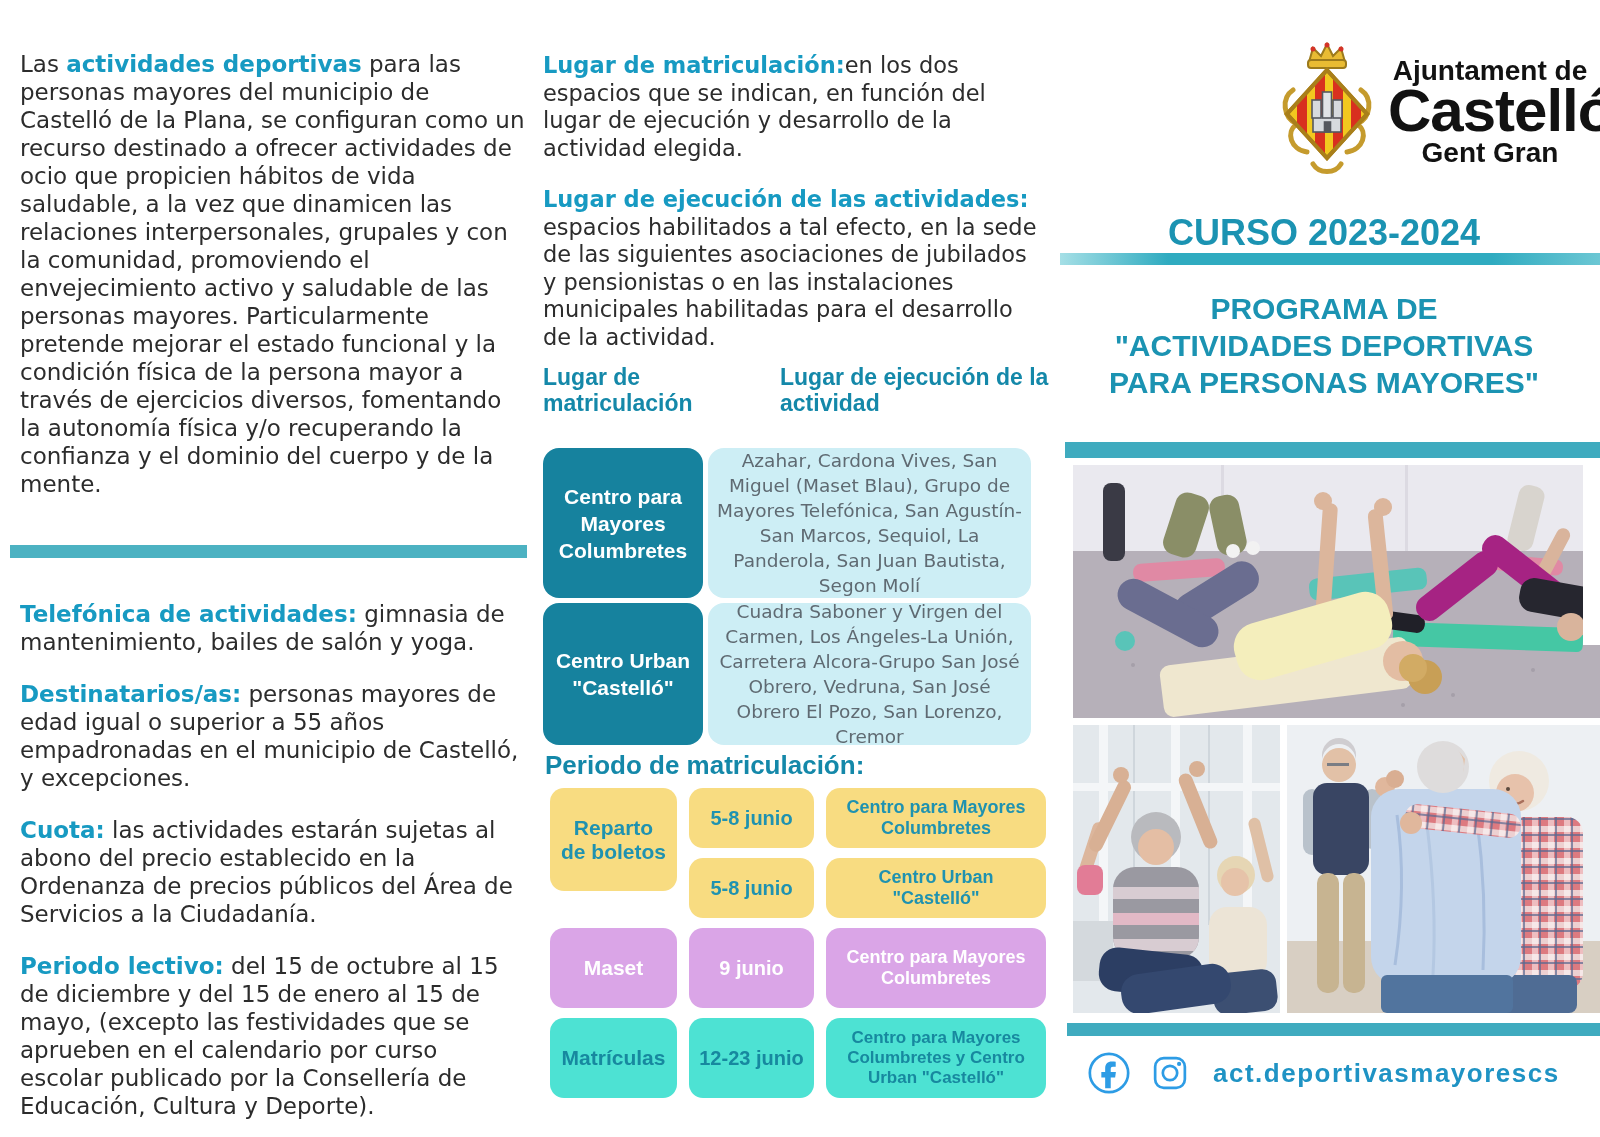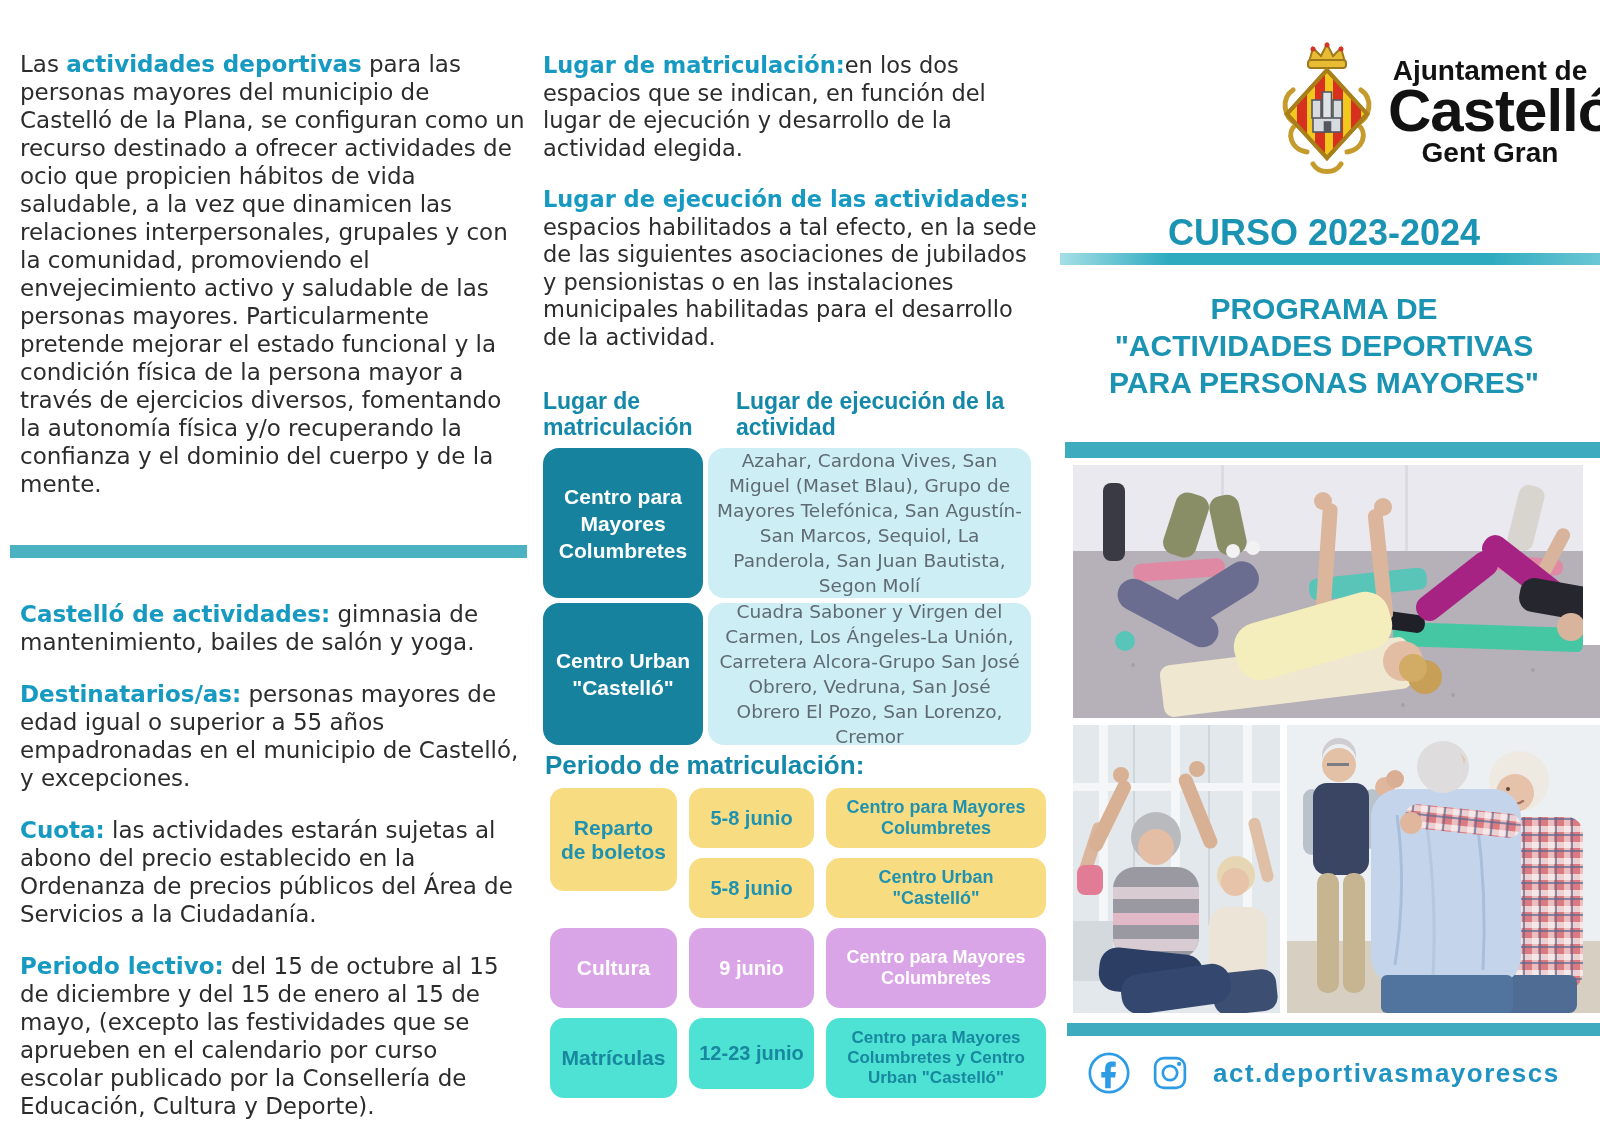--- a/index.html
+++ b/index.html
@@ -59,21 +59,21 @@
   <div class="abs body-text" style="left:20px;top:50px;width:507px;">
     <p style="margin:0;">
       <span>Las </span><span class="lead">actividades deportivas</span><span> para las personas mayores del municipio de Castelló de la Plana, se configuran como un recurso destinado a ofrecer actividades de ocio que propicien hábitos de vida saludable, a la vez que dinamicen las relaciones interpersonales, grupales y con la comunidad, promoviendo el envejecimiento activo y saludable de las personas mayores. Particularmente pretende mejorar el estado funcional y la condición física de la persona mayor a través de ejercicios diversos, fomentando la autonomía física y/o recuperando la confianza y el dominio del cuerpo y de la mente.</span>
     </p>
   </div>
 
   <div class="abs divider" style="left:10px;top:545px;width:517px;height:13px;"></div>
 
   <div class="abs body-text" style="left:20px;top:600px;width:507px;">
     <p>
-      <span class="lead">Castelló de actividades:</span><span> gimnasia de mantenimiento, bailes de salón y yoga.</span>
+      <span class="lead">Telefónica de actividades:</span><span> gimnasia de mantenimiento, bailes de salón y yoga.</span>
     </p>
     <p>
       <span class="lead">Destinatarios/as:</span><span> personas mayores de edad igual o superior a 55 años empadronadas en el municipio de Castelló, y excepciones.</span>
     </p>
     <p>
       <span class="lead">Cuota:</span><span> las actividades estarán sujetas al abono del precio establecido en la Ordenanza de precios públicos del Área de Servicios a la Ciudadanía.</span>
     </p>
     <p>
       <span class="lead">Periodo lectivo:</span><span> del 15 de octubre al 15 de diciembre y del 15 de enero al 15 de mayo, (excepto las festividades que se aprueben en el calendario por curso escolar publicado por la Consellería de Educación, Cultura y Deporte).</span>
     </p>
@@ -81,21 +81,21 @@
 
   <div class="abs body-text mid-text" style="left:543px;top:52px;width:500px;">
     <p>
       <span class="lead">Lugar de matriculación:</span><span>en los dos espacios que se indican, en función del lugar de ejecución y desarrollo de la actividad elegida.</span>
     </p>
     <p>
       <span class="lead">Lugar de ejecución de las actividades:</span><span> espacios habilitados a tal efecto, en la sede de las siguientes asociaciones de jubilados y pensionistas o en las instalaciones municipales habilitadas para el desarrollo de la actividad.</span>
     </p>
   </div>
 
-  <div class="abs tbl-head" style="left:543px;top:388px;">
+  <div class="abs tbl-head" style="left:543px;top:364px;gap:44px;">
     <div class="h1">Lugar de matriculación</div>
     <div class="h2">Lugar de ejecución de la actividad</div>
   </div>
 
   <div class="abs tbl-row" style="left:543px;top:448px;">
     <div class="cell-dark" style="height:150px;">Centro para Mayores Columbretes</div>
     <div class="cell-light" style="height:150px;">Azahar, Cardona Vives, San Miguel (Maset Blau), Grupo de Mayores Telefónica, San Agustín-San Marcos, Sequiol, La Panderola, San Juan Bautista, Segon Molí</div>
   </div>
 
   <div class="abs tbl-row" style="left:543px;top:603px;">
@@ -111,28 +111,28 @@
       <div class="scell c-yellow w2" style="height:60px;font-size:20px;">5-8 junio</div>
       <div class="scell c-yellow w2" style="height:60px;font-size:20px;">5-8 junio</div>
     </div>
     <div class="stack">
       <div class="scell c-yellow w3" style="height:60px;font-size:18px;">Centro para Mayores Columbretes</div>
       <div class="scell c-yellow w3" style="height:60px;font-size:18px;">Centro Urban "Castelló"</div>
     </div>
   </div>
 
   <div class="srow" style="left:550px;top:928px;">
-    <div class="scell c-purple w1" style="height:80px;font-size:21px;">Cultura</div>
+    <div class="scell c-purple w1" style="height:80px;font-size:21px;">Maset</div>
     <div class="scell c-purple w2" style="height:80px;font-size:20px;">9 junio</div>
     <div class="scell c-purple w3" style="height:80px;font-size:18px;">Centro para Mayores Columbretes</div>
   </div>
 
   <div class="srow" style="left:550px;top:1018px;">
     <div class="scell c-turq w1" style="height:80px;font-size:21px;">Matrículas</div>
-    <div class="scell c-turq w2" style="height:71px;font-size:20px;">12-23 junio</div>
+    <div class="scell c-turq w2" style="height:80px;font-size:20px;">12-23 junio</div>
     <div class="scell c-turq w3" style="height:80px;font-size:17px;">Centro para Mayores Columbretes y Centro Urban "Castelló"</div>
   </div>
 
   <div class="abs" style="left:1275px;top:40px;width:104px;height:140px;">
     <svg width="104" height="140" viewBox="0 0 104 140">
       <path d="M18 50 C6 58 8 78 22 84 C10 92 16 110 32 112" stroke="#c59b2d" stroke-width="5" fill="none" stroke-linecap="round"></path>
       <path d="M86 50 C98 58 96 78 82 84 C94 92 88 110 72 112" stroke="#c59b2d" stroke-width="5" fill="none" stroke-linecap="round"></path>
       <path d="M38 124 C44 134 60 134 66 124" stroke="#c59b2d" stroke-width="5" fill="none" stroke-linecap="round"></path>
       <path d="M34 22 L38 8 L46 16 L52 4 L58 16 L66 8 L70 22 Z" fill="#e9bb33" stroke="#9c7a1c" stroke-width="2"></path>
       <circle cx="38" cy="9" r="2.5" fill="#d43327"></circle>

